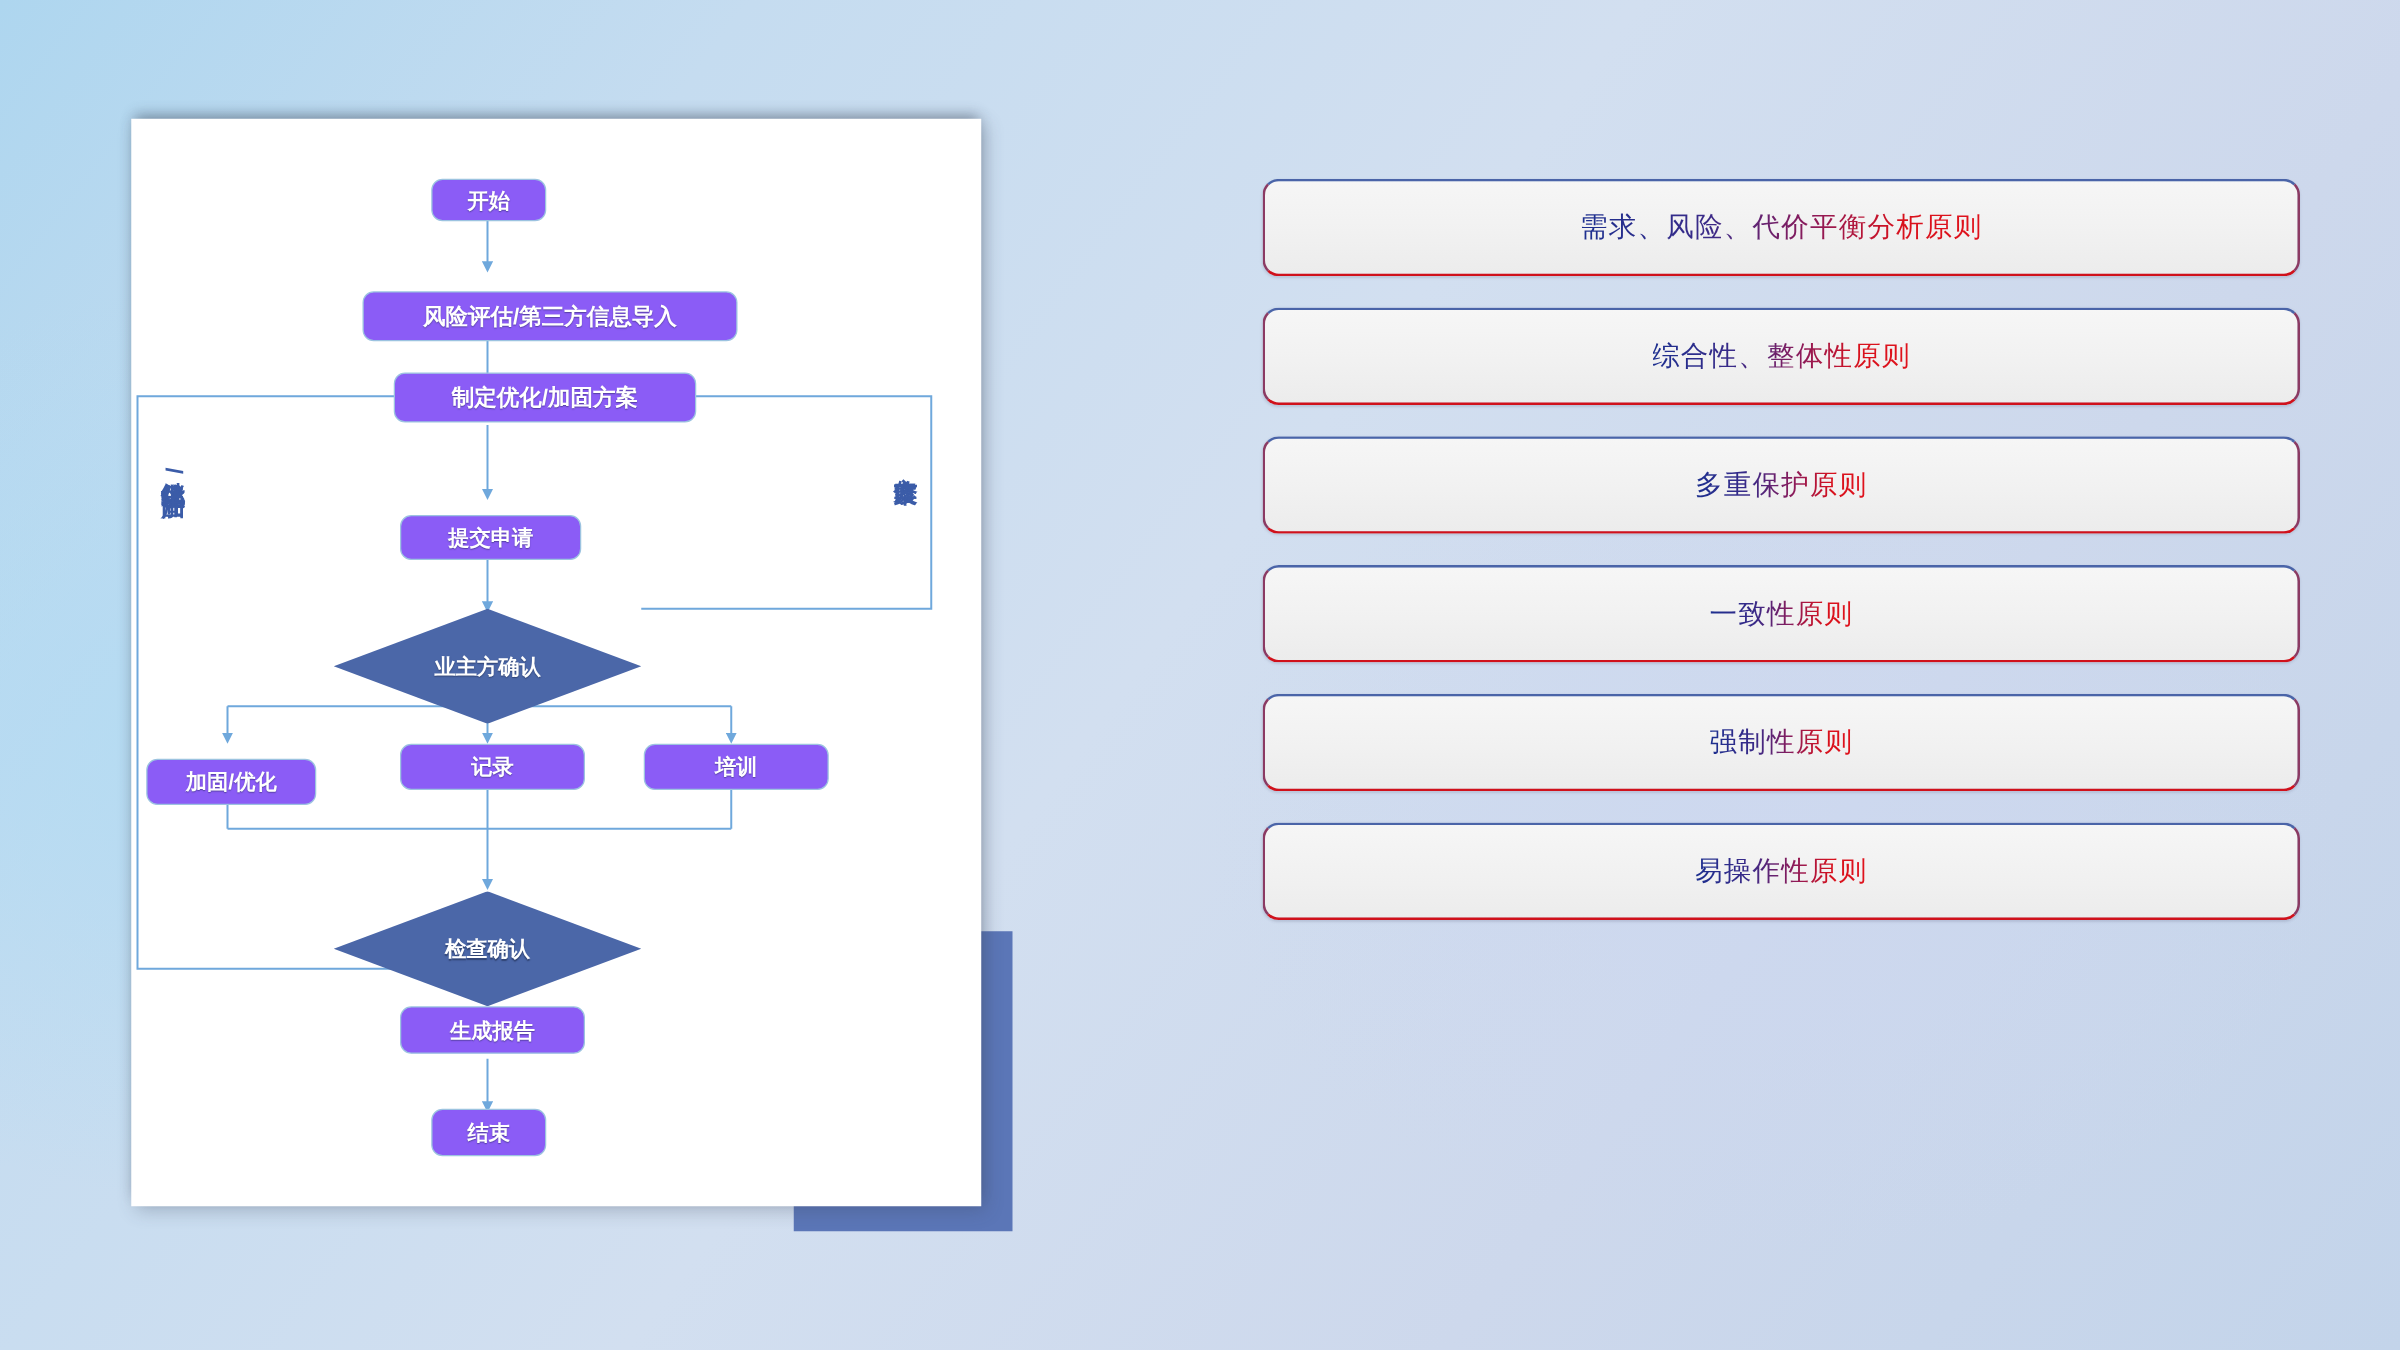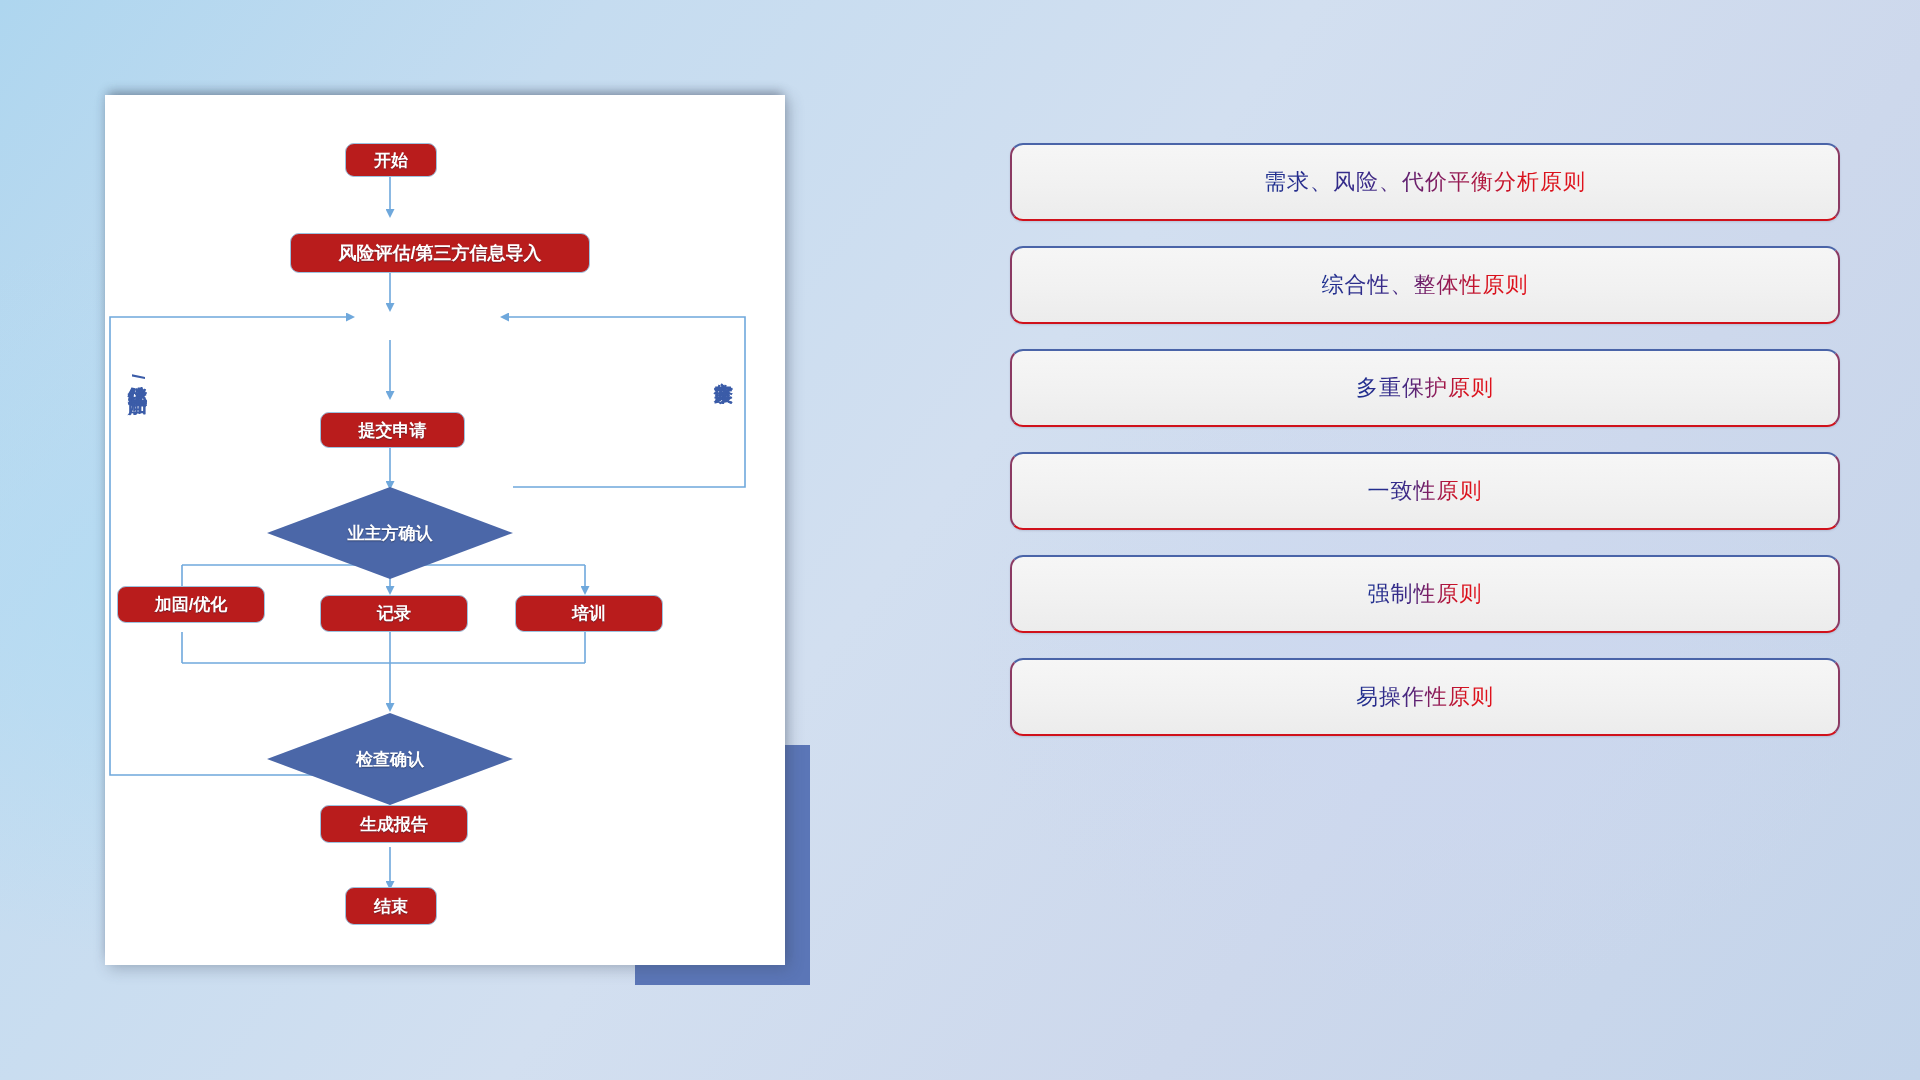--- a/index.html
+++ b/index.html
@@ -22,21 +22,21 @@
   }
   #flow-card{
     position:absolute; left:105px; top:95px; width:680px; height:870px;
     background:#ffffff;
     box-shadow:0 -6px 10px -3px rgba(60,70,90,.45), 4px 4px 14px rgba(60,70,90,.30);
   }
   #flow-svg{ position:absolute; left:0; top:0; width:680px; height:870px; }
 
   .node{
     position:absolute; display:flex; align-items:center; justify-content:center;
-    background:#b91c1c; border:1px solid #9cc3e0; border-radius:9px;
+    background:#8b5cf6; border:1px solid #9cc3e0; border-radius:9px;
     color:#ffffff; font-weight:bold; white-space:nowrap;
     text-shadow:0 1px 1px rgba(20,30,60,.45);
   }
   .node.small { font-size:17px; }
   .node.mid   { font-size:18px;text-align:center; }
 
   .diamond-wrap{ position:absolute; }
   .diamond-wrap .dshape{
     position:absolute; left:0; top:0; width:100%; height:100%;
     background:#4b67a8;
@@ -128,33 +128,36 @@
   </svg>
 
   <div class="node small" style="left:240px; top:48px; width:92px; height:34px;">
     <span>开始</span>
   </div>
 
   <div class="node mid" style="left:185px; top:138px; width:300px; height:40px;">
     <span>风险评估/第三方信息导入</span>
   </div>
 
+  <div class="node mid" style="left:210px; top:203px; width:242px; height:40px;">
+    <span>制定优化/加固方案</span>
+  </div>
 
   <div class="node small" style="left:215px; top:317px; width:145px; height:36px;">
     <span>提交申请</span>
   </div>
 
   <div class="diamond-wrap" style="left:162px; top:392px; width:246px; height:92px;">
     <div class="dshape"></div>
     <div class="dlabel">
         <span>业主方确认</span>
       </div>
   </div>
 
-  <div class="node small" style="left:12px; top:491px; width:148px; height:37px;text-align:center;">
+  <div class="node small" style="left:12px; top:512px; width:136px; height:37px;text-align:center;">
     <span>加固/优化</span>
   </div>
 
   <div class="node small" style="left:215px; top:500px; width:148px; height:37px;">
     <span>记录</span>
   </div>
 
   <div class="node small" style="left:410px; top:500px; width:148px; height:37px;">
     <span>培训</span>
   </div>

